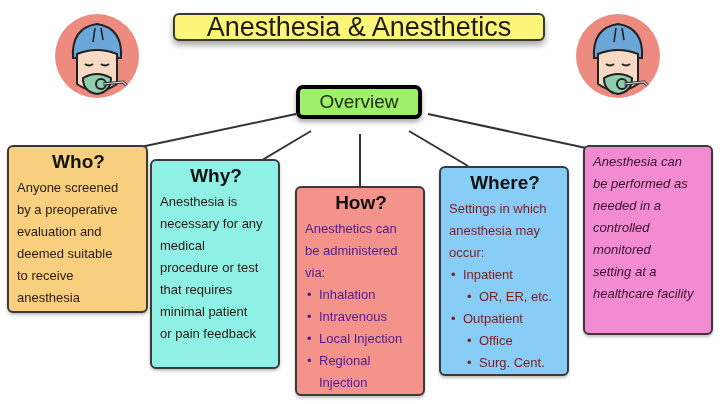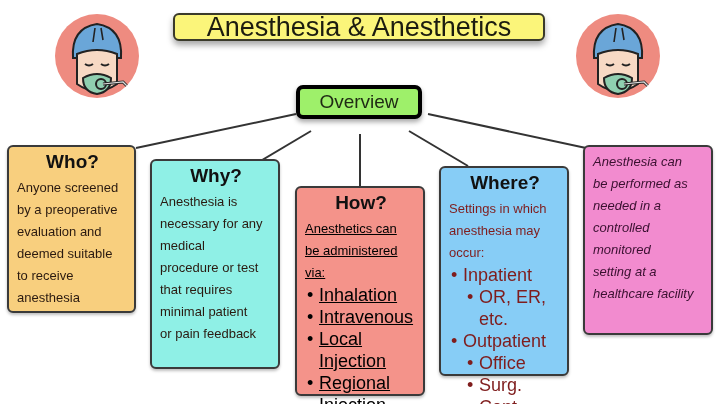--- a/index.html
+++ b/index.html
@@ -10,30 +10,30 @@
                border-radius:6px; box-shadow:0 4px 6px rgba(0,0,0,0.35); display:flex; align-items:center; justify-content:center;
                font-size:27px; color:#1c1c10; box-sizing:border-box; }
   .overview-box { left:296px; top:85px; width:126px; height:34px; background:#9ef06a; border:4px solid #000000;
                   border-radius:7px; box-shadow:0 3px 5px rgba(0,0,0,0.35); display:flex; align-items:center; justify-content:center;
                   font-size:19px; color:#1f2a14; box-sizing:border-box; }
   .card { position:absolute; border:2px solid #3a3a3a; border-radius:6px; box-sizing:border-box; padding:4px 6px 6px 8px;
           box-shadow:0 2px 3px rgba(0,0,0,0.25); }
   .card h2 { margin:0 0 4px 0; text-align:center; font-size:19px; font-weight:bold; color:#111; }
   .card p { margin:0; font-size:13px; line-height:22px; color:#2a1a10; }
   .card ul { margin:0; padding:0; list-style:none; }
-  .card li { font-size:18px; line-height:22px; color:#2a1a10; padding-left:14px; position:relative; }
+  .card li { font-size:13px; line-height:22px; color:#2a1a10; padding-left:14px; position:relative; }
   .card li::before { content:"•"; position:absolute; left:2px; }
   .card li.sub { padding-left:30px; }
   .card li.sub::before { left:18px; }
-  .who   { left:7px;   top:145px; width:129px; height:168px; background:#f8cf7e; }
+  .who   { left:7px;   top:145px; width:141px; height:168px; background:#f8cf7e; }
   .why   { left:150px; top:159px; width:130px; height:210px; background:#8ff0e6; }
   .how   { left:295px; top:186px; width:130px; height:210px; background:#f4938a; }
   .where { left:439px; top:166px; width:130px; height:210px; background:#87cdf6; }
   .when  { left:583px; top:145px; width:130px; height:190px; background:#f28bcf; }
-  .how p, .how li { color:#000000;text-decoration:underline; }
+  .how p, .how li { color:#4c1d95; }
   .where p, .where li { color:#7f1d1d; }
   .when p { color:#3a1030;font-style:italic; }
   .icon-circle { width:84px; height:84px; border-radius:50%; background:#ee8b80; overflow:hidden; }
   svg.lines { position:absolute; left:0; top:0; }
 </style>
 </head>
 <body>
 
 <svg class="lines" width="720" height="404">
   <line x1="296" y1="114" x2="136" y2="148" stroke="#333" stroke-width="2"></line>

